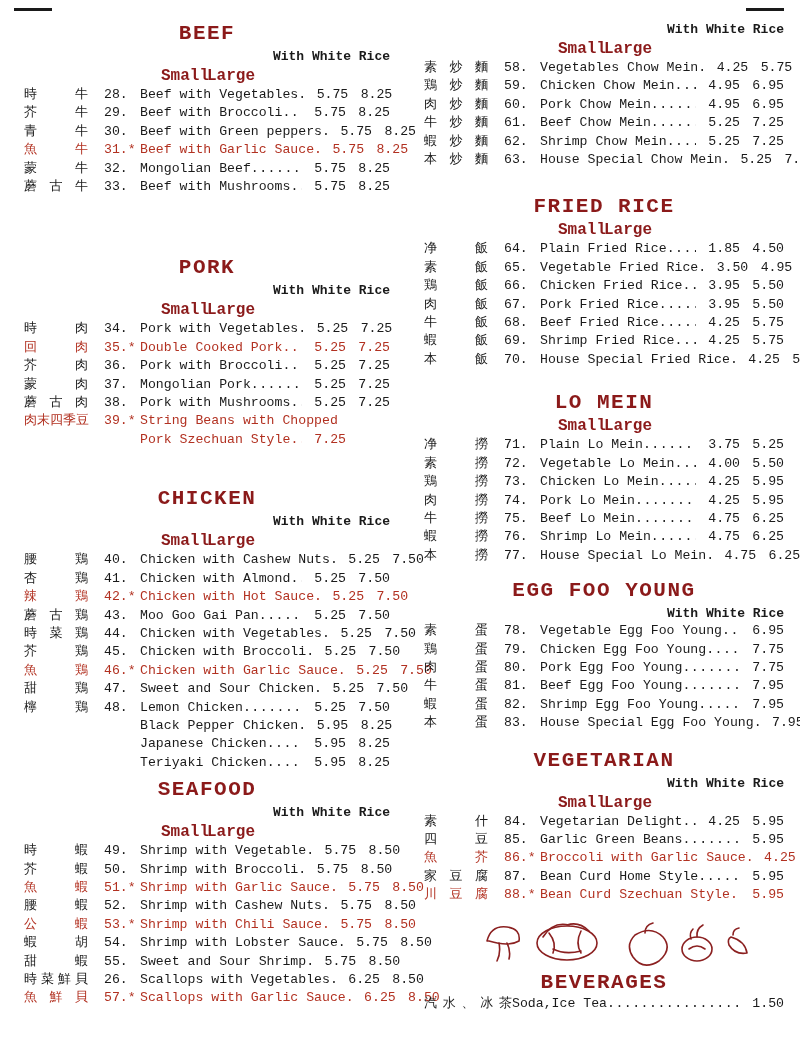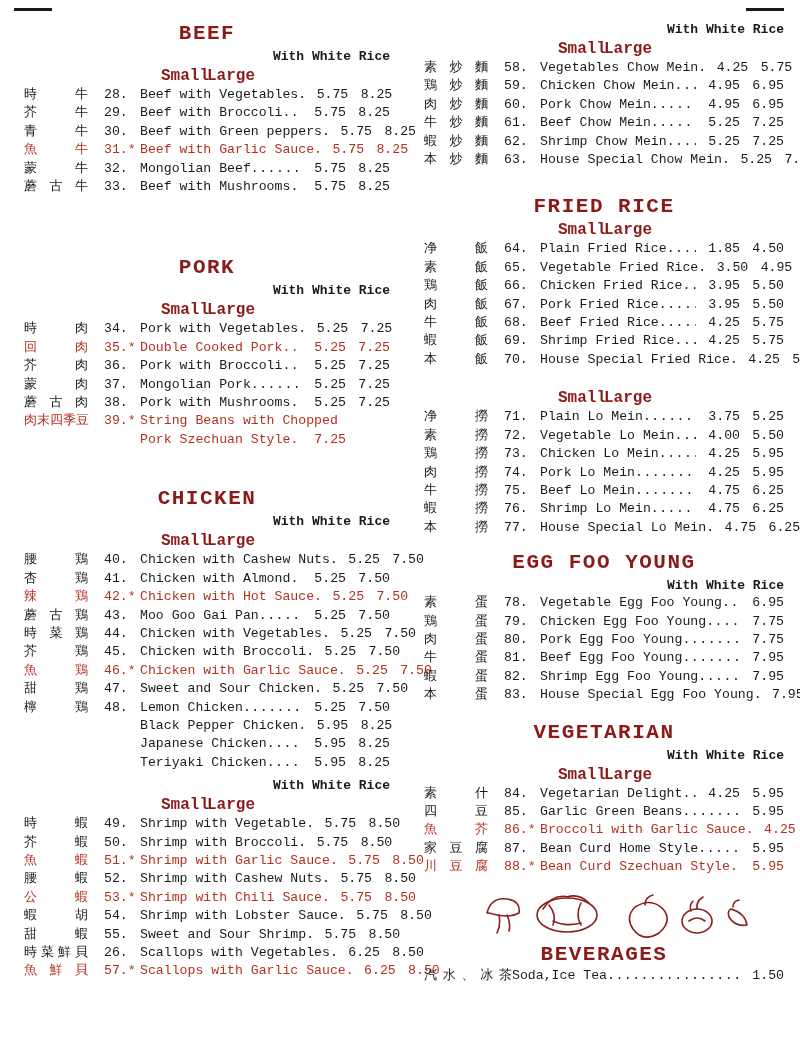--- a/index.html
+++ b/index.html
@@ -353,20 +353,21 @@
           <div class="row">
             <span class="cjk"></span>
             <span class="num"></span>
             <span class="nm">Teriyaki Chicken</span>
             <span class="leader"></span>
             <span class="price">5.95</span>
             <span class="price">8.25</span>
           </div>
         </section>
         <section class="menu-section sec-seafood">
+          <h2 class="sec-title">SEAFOOD</h2>
           <div class="sec-sub">With White Rice</div>
           <div class="price-header">
             <span class="ph">Small</span>
             <span class="ph">Large</span>
           </div>
           <div class="row">
             <span class="cjk">
               <span class="cjk-ch">時</span>
               <span class="cjk-ch">蝦</span>
             </span>
@@ -627,20 +628,21 @@
               <span class="cjk-ch">飯</span>
             </span>
             <span class="num">70.</span>
             <span class="nm">House Special Fried Rice</span>
             <span class="leader"></span>
             <span class="price">4.25</span>
             <span class="price">5.75</span>
           </div>
         </section>
         <section class="menu-section sec-lo-mein">
+          <h2 class="sec-title">LO MEIN</h2>
           <div class="price-header">
             <span class="ph">Small</span>
             <span class="ph">Large</span>
           </div>
           <div class="row">
             <span class="cjk">
               <span class="cjk-ch">净</span>
               <span class="cjk-ch">撈</span>
             </span>
             <span class="num">71.</span>

